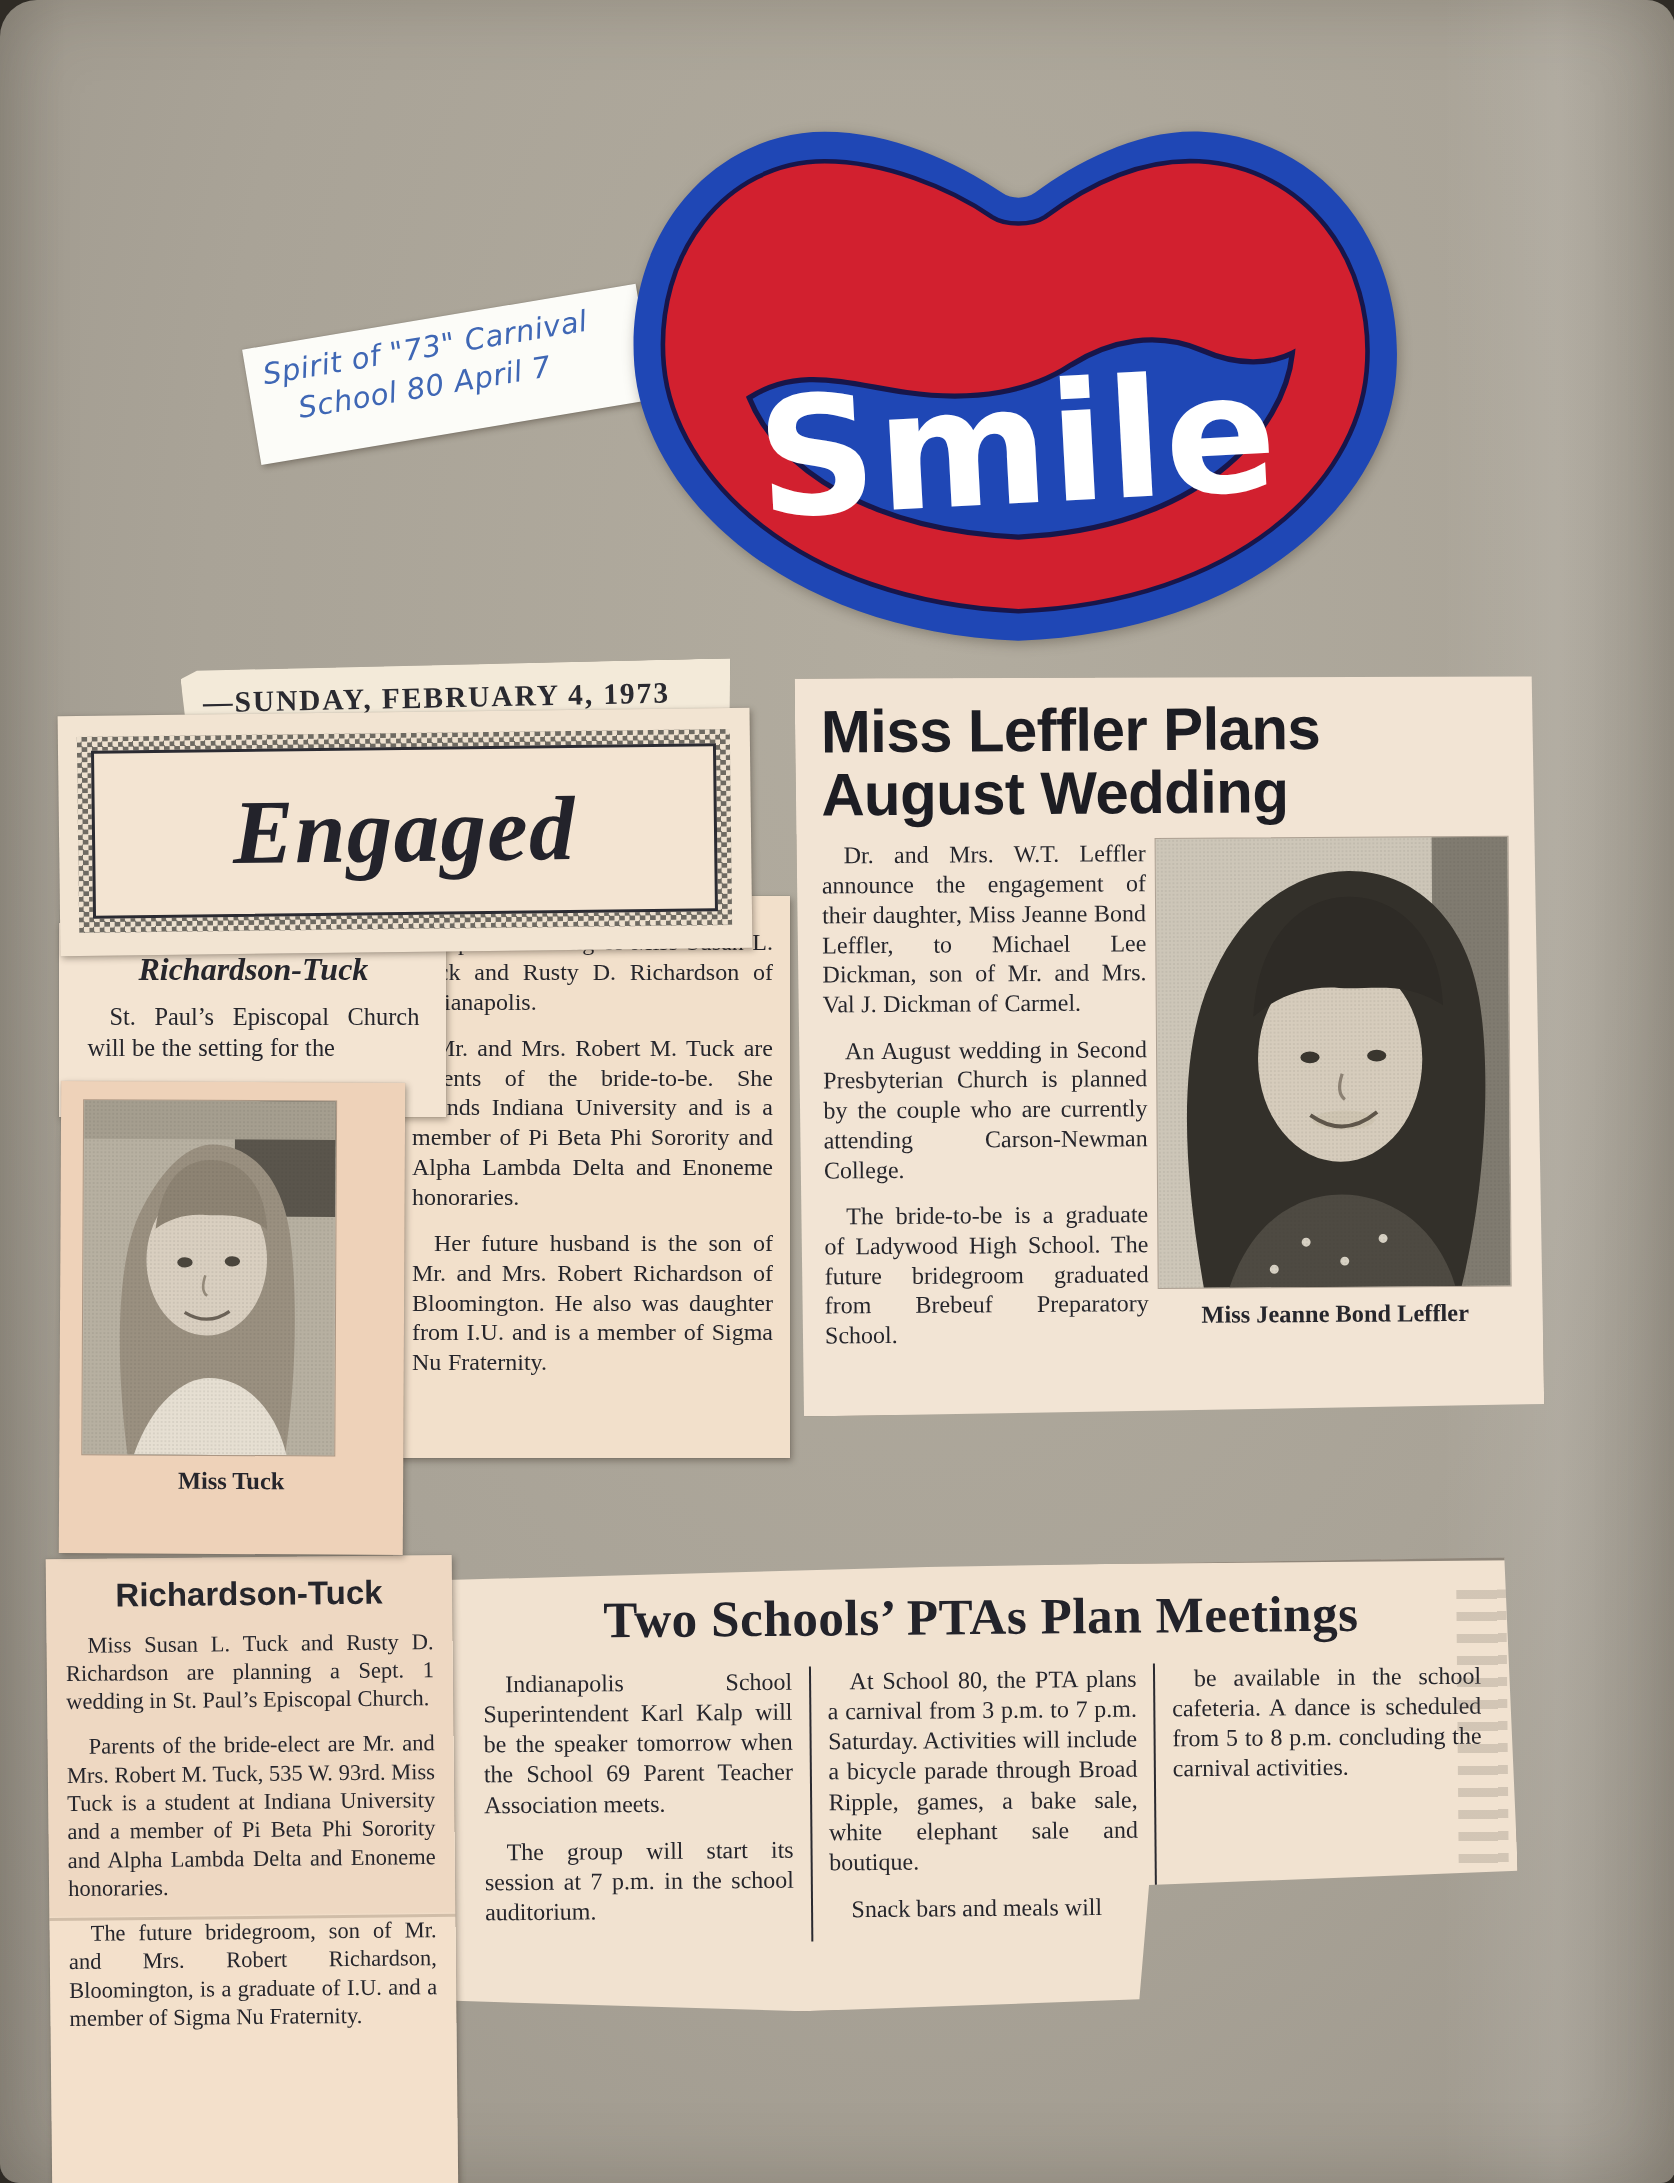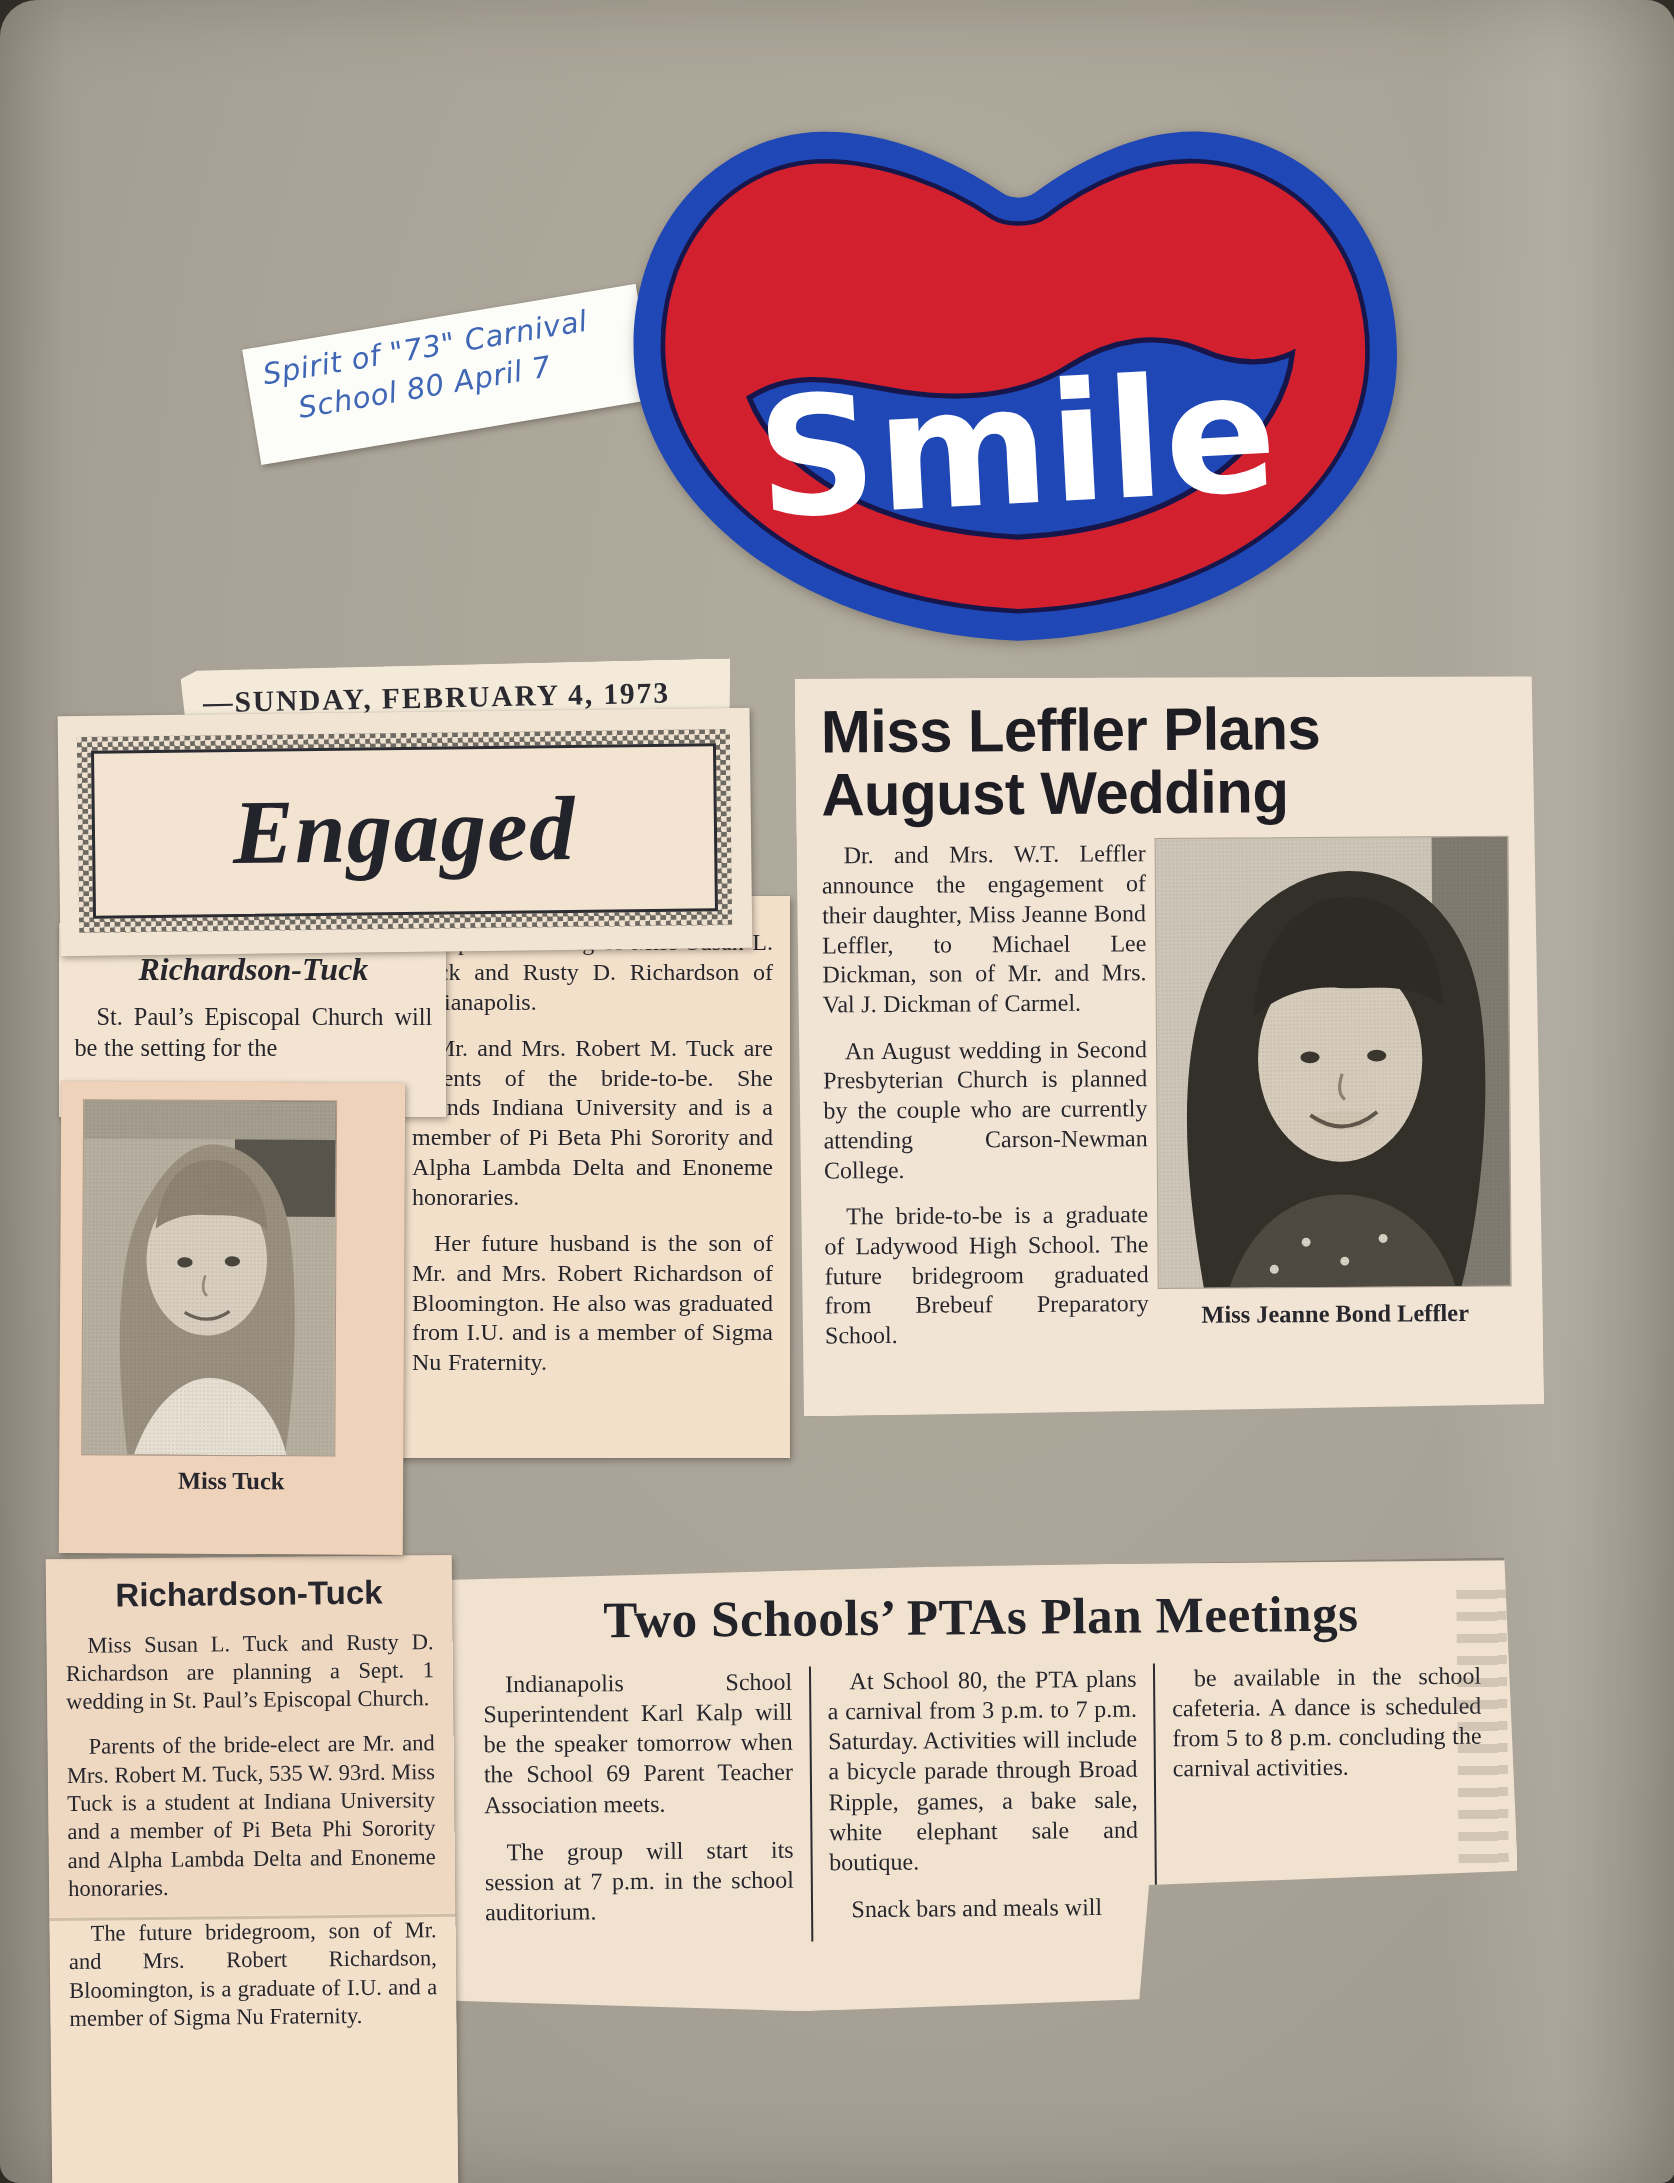--- a/index.html
+++ b/index.html
@@ -39,21 +39,21 @@
   #engaged{left:59px;top:712px;width:692px;height:240px;transform:rotate(-0.7deg);z-index:6;padding:0;}
   #engaged .frame{position:absolute;left:19px;top:20.5px;right:20.5px;bottom:23px;
     background:repeating-conic-gradient(#6e6a62 0% 25%, #eee1cf 0% 50%) 0 0/10.3px 10.3px;}
   #engaged .frame-inner{position:absolute;inset:14px;background:#f3e4d2;border:3.9px solid #2b2b32;
     display:flex;align-items:center;justify-content:center;}
   #engaged h2{margin:0;font-style:italic;font-weight:bold;font-size:91px;color:#23232b;letter-spacing:1.3px;}
 
   
   #rt-intro{left:59px;top:923px;width:358px;height:172px;background:#f3e4d2;z-index:5;padding:22px 14px 0 15.4px;}
   #rt-intro h3{margin:6.4px 0 14px 0;text-align:center;font-style:italic;font-weight:bold;font-size:32px;color:#26262c;}
-  #rt-intro p{font-size:24.4px;line-height:1.24;margin:0;}
+  #rt-intro p{font-size:24.4px;line-height:1.24;margin:13px;}
 
   
   #rt-cont{left:389px;top:896px;width:361px;height:530px;background:#f2e0cb;z-index:2;padding:32px 16.7px 0 23px;}
 
   
   #leffler{left:797px;top:676px;width:702px;height:716px;background:#f2e4d4;transform:rotate(-0.4deg);
     z-index:4;padding:22px 16.7px 0 26px;
     clip-path:polygon(0 0,99% 0.4%,100% 99%,0.6% 100%);}
   #leffler h1{margin:0 0 15.4px 0;font-family:"Liberation Sans","DejaVu Sans",sans-serif;
     font-weight:bold;font-size:60px;line-height:1.05;letter-spacing:-0.6px;color:#1d1d23;}
@@ -121,21 +121,21 @@
   </div>
 
   <div id="rt-intro" class="clip">
     <h3>Richardson-Tuck</h3>
     <p class="body-text">St. Paul’s Episcopal Church will be the setting for the</p>
   </div>
 
   <div id="rt-cont" class="clip body-text">
     <p>Sept. 1 wedding of Miss Susan L. Tuck and Rusty D. Richardson of Indianapolis.</p>
     <p>Mr. and Mrs. Robert M. Tuck are parents of the bride-to-be. She attends Indiana University and is a member of Pi Beta Phi Sorority and Alpha Lambda Delta and Enoneme honoraries.</p>
-    <p>Her future husband is the son of Mr. and Mrs. Robert Richardson of Bloomington. He also was graduated from I.U. and is a member of Sigma Nu Fraternity.</p>
+    <p>Her future husband is the son of Mr. and Mrs. Robert Richardson of Bloomington. He also was daughter from I.U. and is a member of Sigma Nu Fraternity.</p>
   </div>
 
   <div id="leffler" class="clip">
     <h1>
       <span>Miss Leffler Plans</span><br>
       <span>August Wedding</span>
     </h1>
     <div class="cols">
       <div class="txtcol body-text">
         <p>Dr. and Mrs. W.T. Leffler announce the engagement of their daughter, Miss Jeanne Bond Leffler, to Michael Lee Dickman, son of Mr. and Mrs. Val J. Dickman of Carmel.</p>

